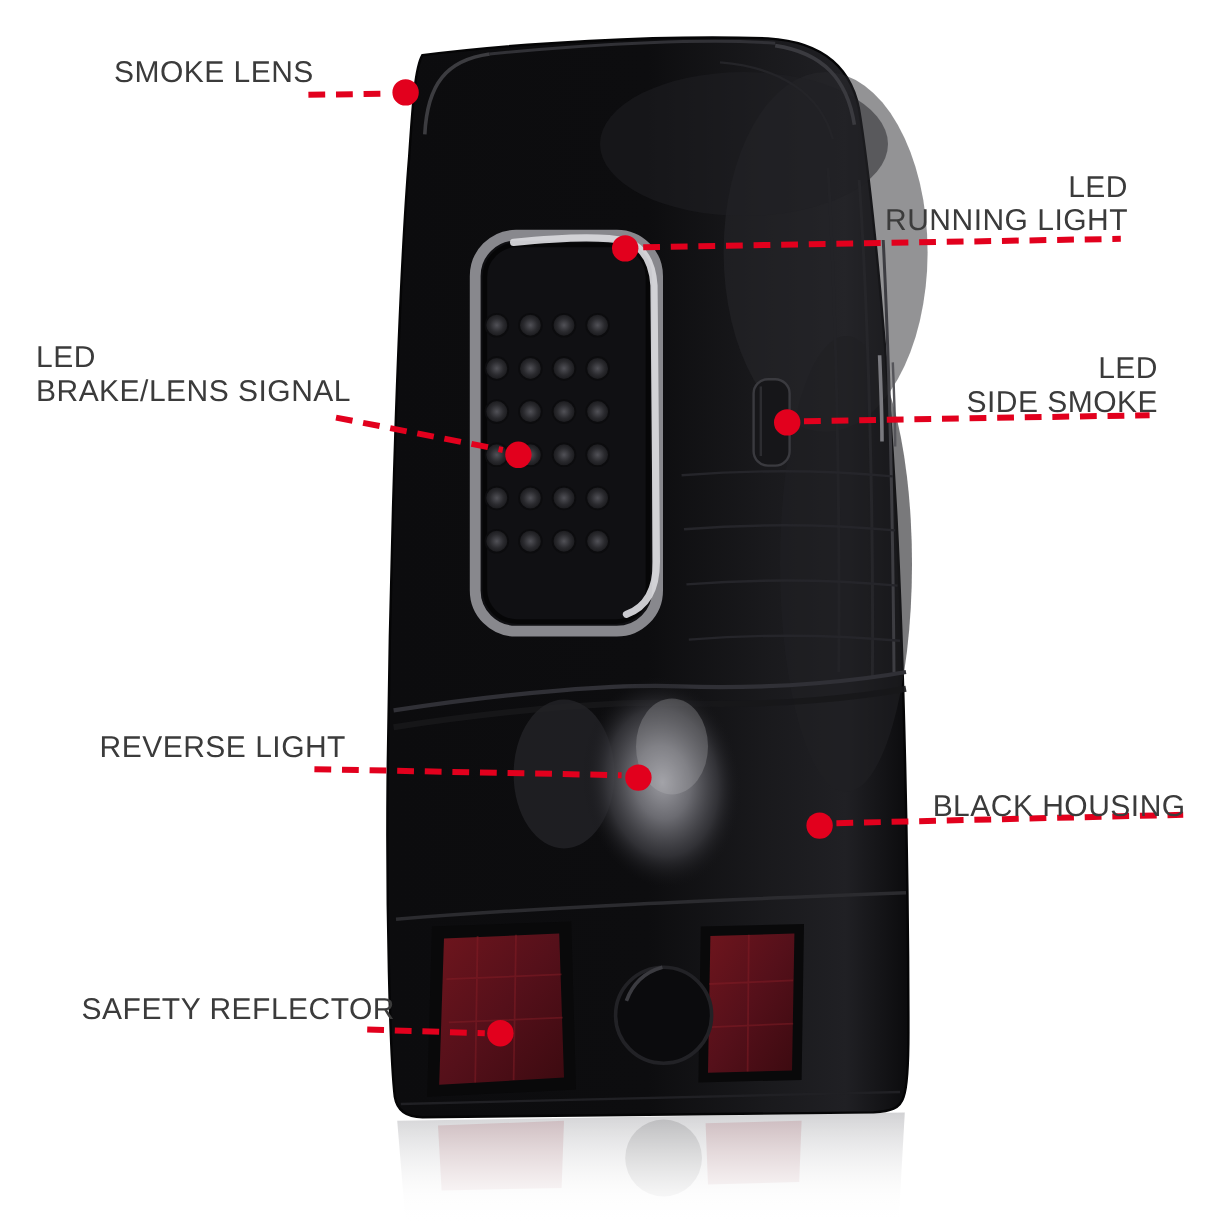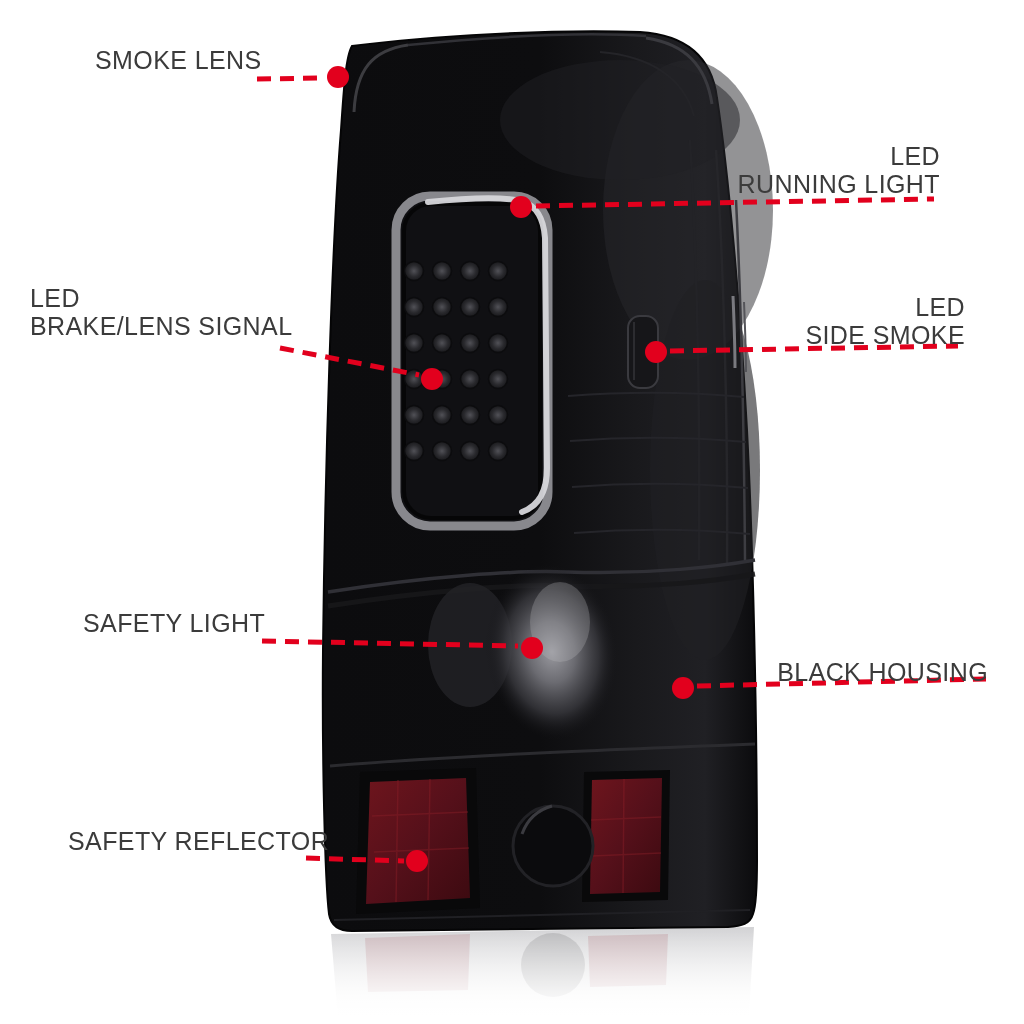--- a/index.html
+++ b/index.html
@@ -202,21 +202,21 @@
     <div>LED</div>
     <div>BRAKE/LENS SIGNAL</div>
   </div>
 
   <div class="label align-right" style="right:59px; top:293px">
     <div>LED</div>
     <div>SIDE SMOKE</div>
   </div>
 
   <div class="label" style="left:83px; top:609px">
-    <div>SAFETY LIGHT</div>
+    <div>REVERSE LIGHT</div>
   </div>
 
   <div class="label align-right" style="right:36px; top:658px">
     <div>BLACK HOUSING</div>
   </div>
 
   <div class="label" style="left:68px; top:827px">
     <div>SAFETY REFLECTOR</div>
   </div>
 

